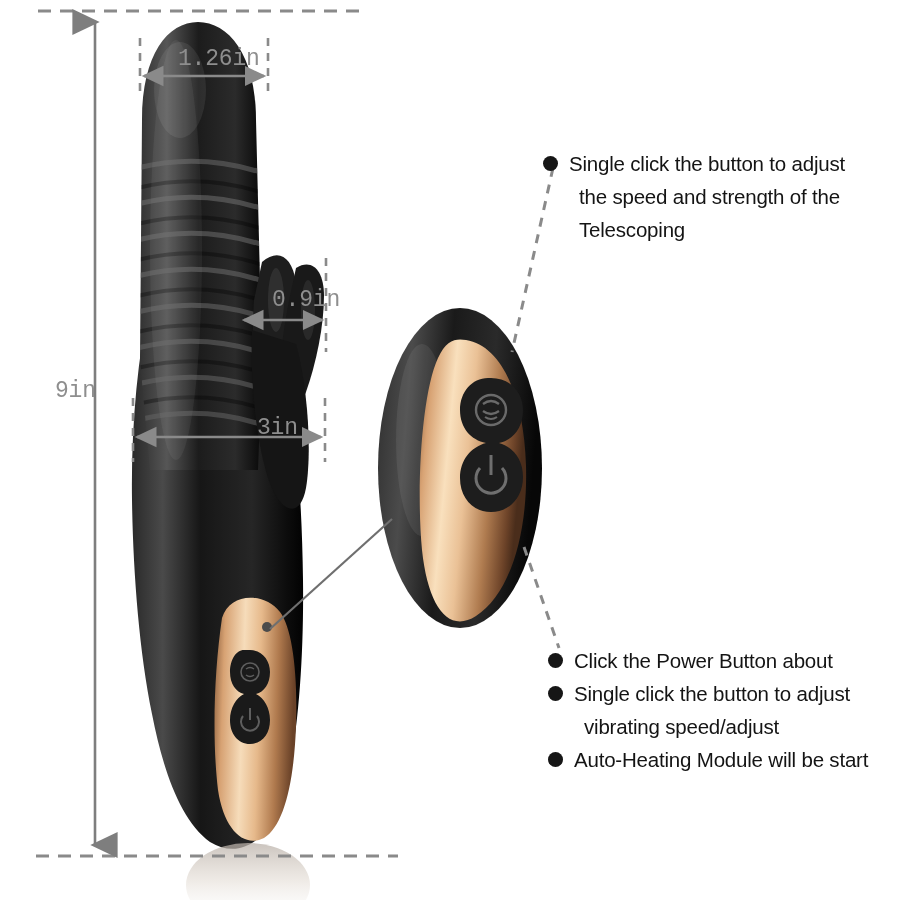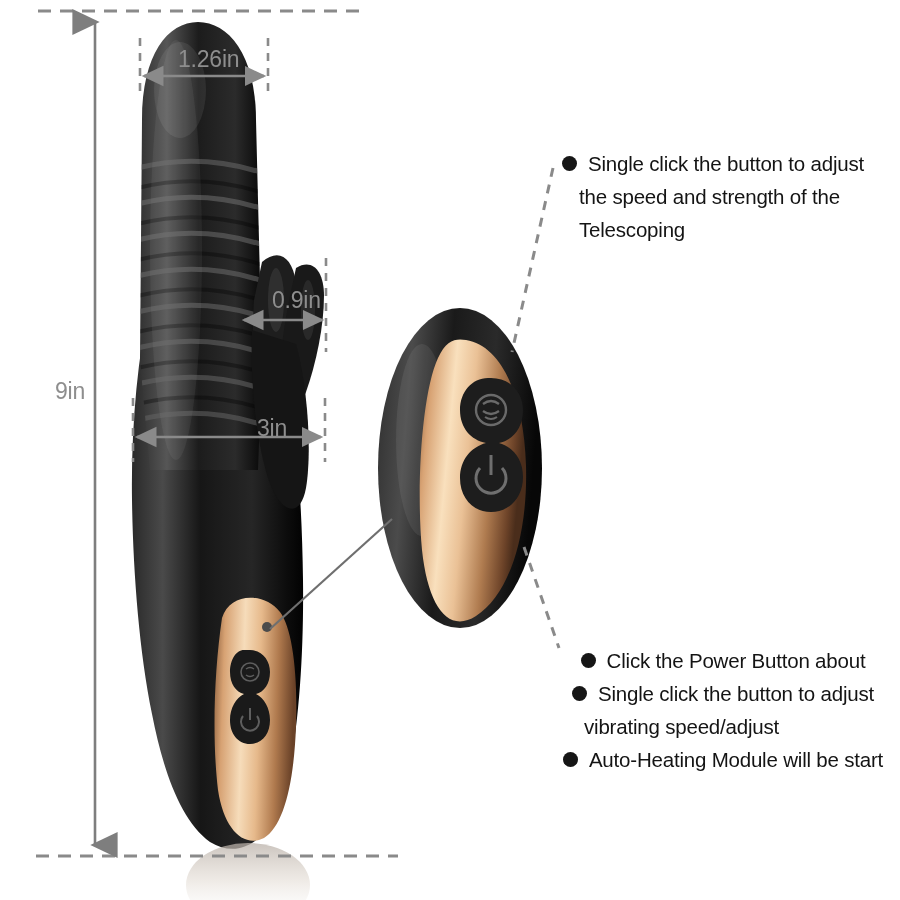--- a/index.html
+++ b/index.html
@@ -27,34 +27,33 @@
     height: 900px;
   }
 
   
   .dim-label {
     position: absolute;
     color: #8e8e8e;
     font-size: 23px;
     letter-spacing: -0.2px;
     white-space: nowrap;
-    font-family: Liberation Sans, sans-serif;
+    font-family: Liberation Mono, monospace;
   }
 
   
   .callout {
     position: absolute;
     width: 340px;
   }
   .bullet-row {
     position: relative;
     display: flex;
     align-items: flex-start;
     margin-bottom: 0;
-    justify-content: center;
   }
   .bullet-dot {
     width: 15px;
     height: 15px;
     border-radius: 50%;
     background: #161616;
     flex: 0 0 auto;
     margin-top: 9px;
     margin-right: 11px;
   }

